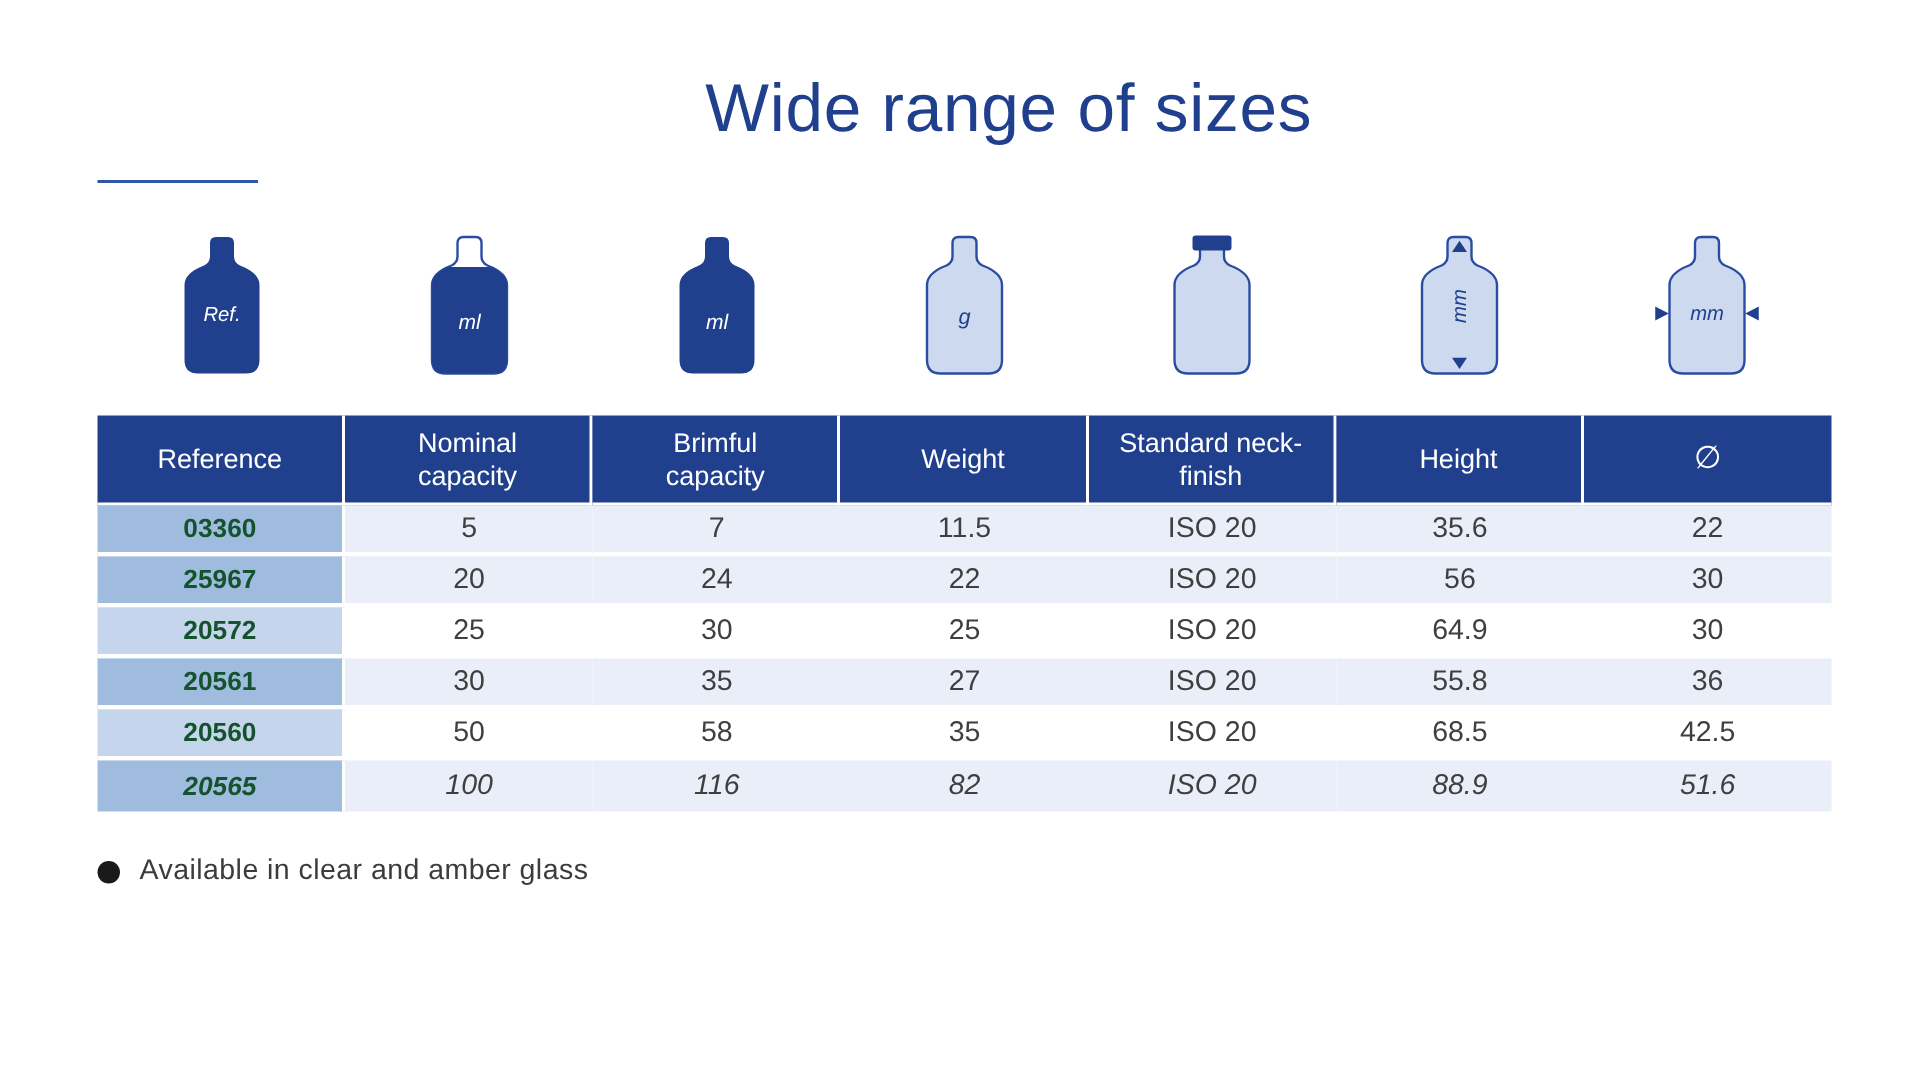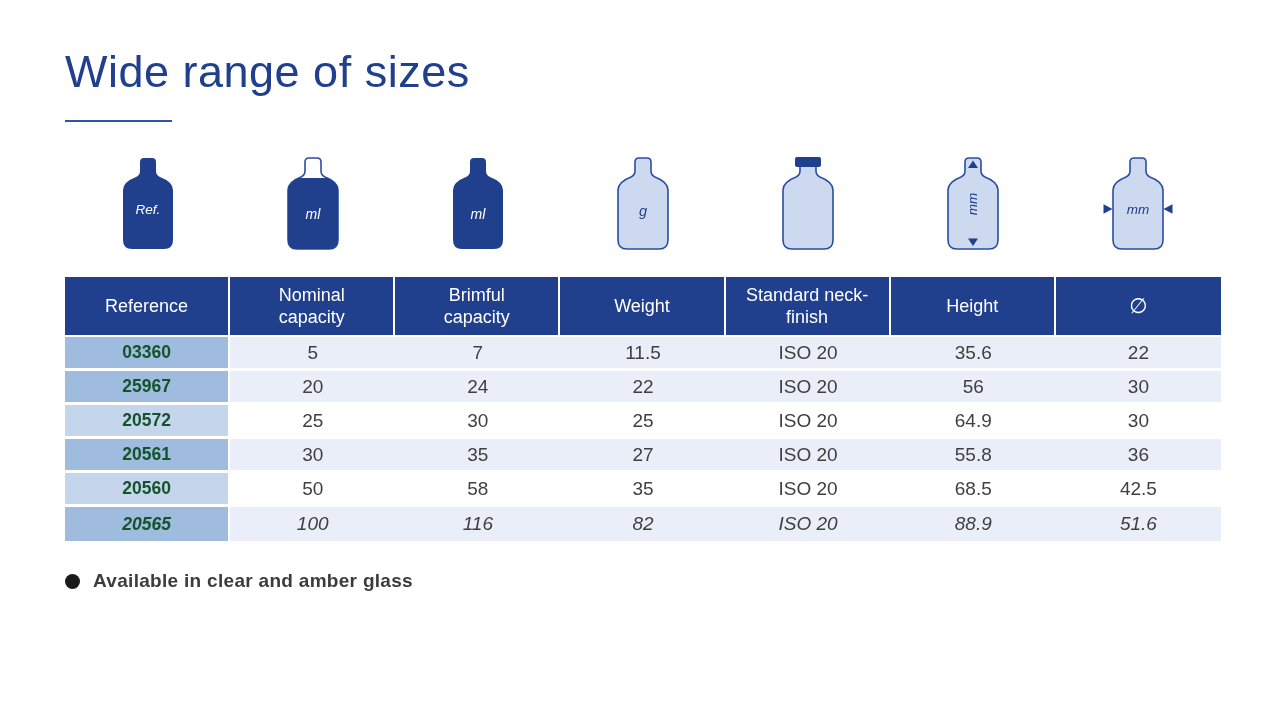--- a/index.html
+++ b/index.html
@@ -11,20 +11,21 @@
     overflow: hidden;
   }
   .content { padding: 46px 0 0 65px; }
 
   .page-title {
     margin: 0;
     font-size: 45px;
     font-weight: 400;
     letter-spacing: 0.5px;
     color: #20408e;
+    text-align: center;
   }
   .title-underline {
     width: 107px; height: 2px;
     background: #2f55a8;
     margin-top: 22px;
   }
 
   .icons-row {
     display: flex;
     width: 1156px;
@@ -93,21 +94,20 @@
     width: 15px; height: 15px;
     border-radius: 50%;
     background: #1a1a1a;
     margin-right: 13px;
     flex: 0 0 auto;
   }
   .footnote .footnote-text {
     font-size: 19px;
     color: #3c3c3c;
     letter-spacing: 0.3px;
-    font-weight: bold;
   }
 </style>
 </head>
 <body>
 
 <div class="content">
 
   <h1 class="page-title">Wide range of sizes</h1>
   <div class="title-underline"></div>
 

